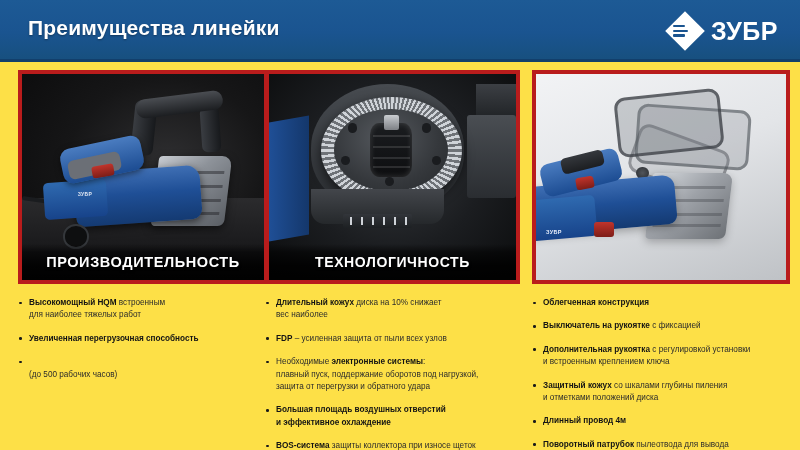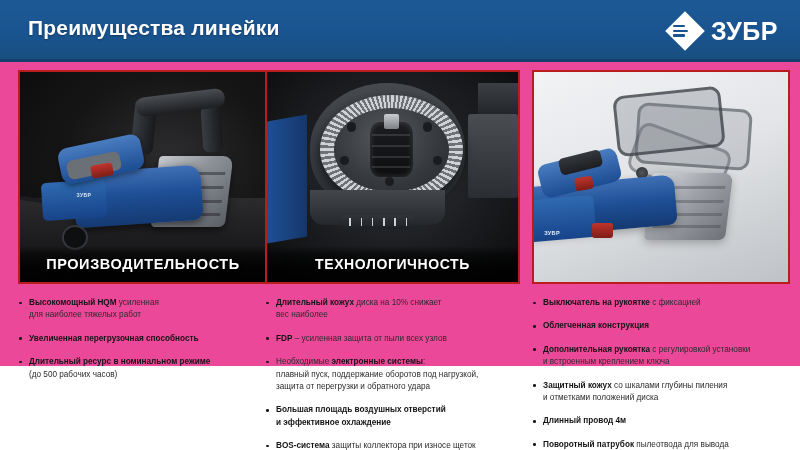--- a/index.html
+++ b/index.html
@@ -1,21 +1,21 @@
 <!DOCTYPE html>
 <html><head>
 <meta charset="utf-8">
 <style>
   html,body{margin:0;padding:0;}
   body{
     width:800px;height:450px;overflow:hidden;background:#ffffff;
     font-family:"Liberation Sans","DejaVu Sans",sans-serif;
     -webkit-font-smoothing:antialiased;
   }
-  .slide{position:relative;width:800px;height:366px;background:#ec4899;}
+  .slide{position:relative;width:800px;height:450px;background:#fde047;}
 
   
   .header{
     position:absolute;left:0;top:0;width:800px;height:62px;
     background:linear-gradient(180deg,#1d5a95 0%,#1a5490 55%,#17507f 100%);
     border-bottom:3px solid #123f6b;
     box-sizing:border-box;
   }
   .header-title{
     position:absolute;left:28px;top:16px;
@@ -40,21 +40,21 @@
 
   
   .cols{position:absolute;left:0;top:70px;width:800px;height:380px;}
   .col{position:absolute;top:0;width:250px;}
   .col-1{left:18px;}
   .col-2{left:265px;width:255px;}
   .col-3{left:532px;width:258px;}
 
   .card{
     position:relative;width:100%;height:214px;overflow:hidden;
-    border:2px solid #b91c1c;box-sizing:border-box;
+    border:4px solid #b91c1c;box-sizing:border-box;
   }
   .card .photo{position:absolute;inset:0;}
   .card .cap{
     position:absolute;left:0;right:0;bottom:0;height:36px;
     background:linear-gradient(180deg,rgba(0,0,0,0) 0%,rgba(0,0,0,.55) 22%,rgba(0,0,0,.88) 60%,rgba(0,0,0,.95) 100%);
     display:flex;align-items:center;justify-content:center;
   }
   .card .cap span{
     font-size:14.5px;font-weight:bold;color:#ffffff;letter-spacing:.6px;
     text-shadow:0 1px 3px rgba(0,0,0,.9);
@@ -207,23 +207,23 @@
             <div class="grip2"></div>
             <div class="redbit"></div>
           <div class="wheel"></div>
           <div class="lbl">ЗУБР</div>
         </div>
         <div class="cap">
           <span>ПРОИЗВОДИТЕЛЬНОСТЬ</span>
         </div>
       </div>
       <div class="bullets">
-        <div class="bl"><b>Высокомощный HQM</b><span class="reg"> усиленная</span><br><span class="reg">для наиболее тяжелых работ</span></div>
+        <div class="bl"><b>Высокомощный HQM</b><span class="reg"> встроенным</span><br><span class="reg">для наиболее тяжелых работ</span></div>
         <div class="bl"><b>Увеличенная перегрузочная способность</b></div>
-        <div class="bl"><b>Длительный ресурс в номинальном режиме</b><br><span class="reg">(до 500 рабочих часов)</span></div>
+        <div class="bl"><br><span class="reg">(до 500 рабочих часов)</span></div>
       </div>
     </div>
 
     <div class="col col-2">
       <div class="card">
         <div class="photo ph2">
           <div class="blue"></div>
           <div class="blk2"></div>
             <div class="blk"></div>
           <div class="hood"></div>
@@ -280,22 +280,22 @@
           <div class="body"></div>
           <div class="motor"></div>
           <div class="grip"></div>
             <div class="dark"></div>
             <div class="red"></div>
             <div class="red2"></div>
           <div class="lbl">ЗУБР</div>
         </div>
       </div>
       <div class="bullets">
+        <div class="bl"><b>Облегченная конструкция</b></div>
         <div class="bl"><b>Выключатель на рукоятке</b><span class="reg"> с фиксацией</span></div>
-        <div class="bl"><b>Облегченная конструкция</b></div>
         <div class="bl"><b>Дополнительная рукоятка</b><span class="reg"> с регулировкой установки</span><br><span class="reg">и встроенным креплением ключа</span></div>
         <div class="bl"><b>Защитный кожух</b><span class="reg"> со шкалами глубины пиления</span><br><span class="reg">и отметками положений диска</span></div>
         <div class="bl"><b>Длинный провод 4м</b></div>
         <div class="bl"><b>Поворотный патрубок</b><span class="reg"> пылеотвода для вывода</span><br></div>
       </div>
     </div>
 
   </div>
 </div>
 

